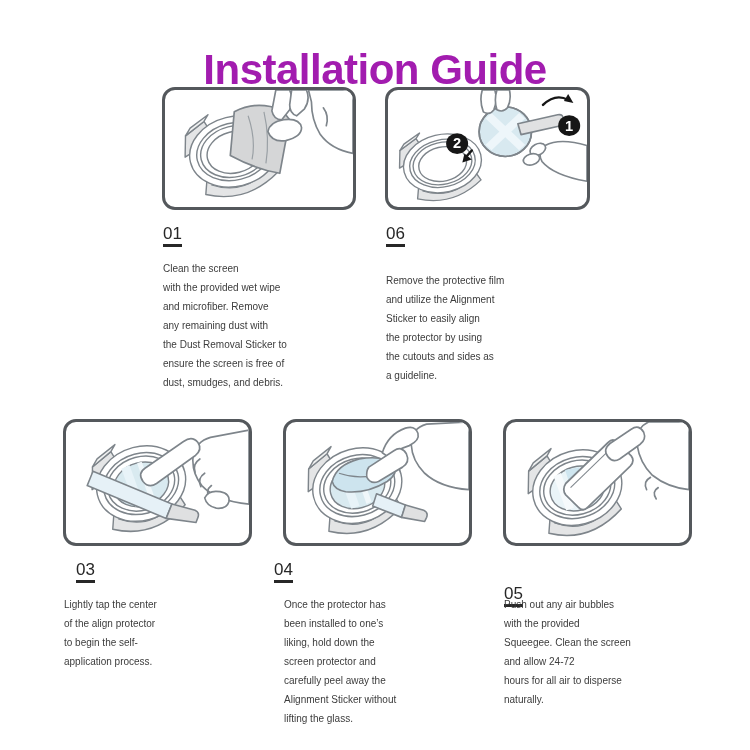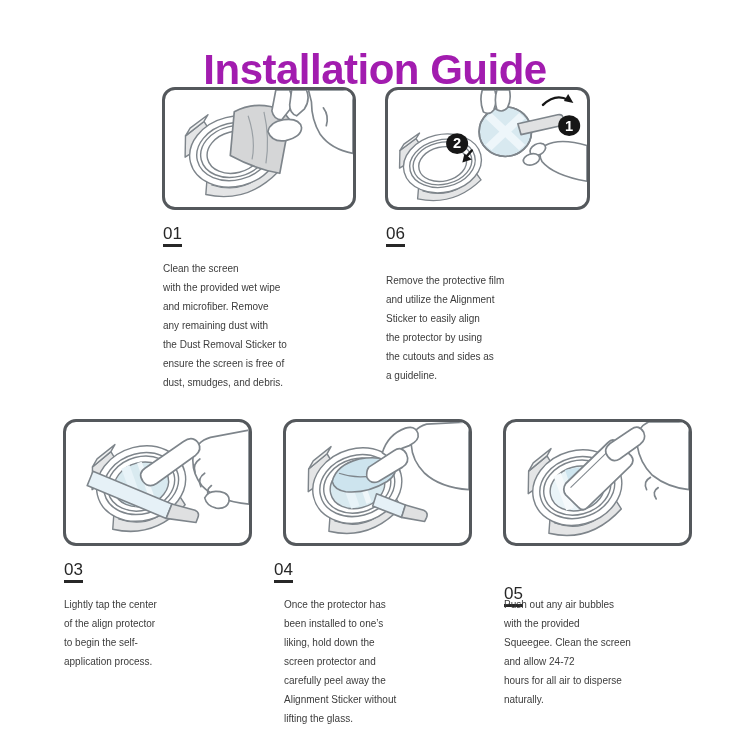--- a/index.html
+++ b/index.html
@@ -19,21 +19,21 @@
   .i1 { left:162px; top:87px;  width:194px; height:123px; }
   .i2 { left:385px; top:87px;  width:205px; height:123px; }
   .i3 { left:63px;  top:419px; width:189px; height:127px; }
   .i4 { left:283px; top:419px; width:189px; height:127px; }
   .i5 { left:503px; top:419px; width:189px; height:127px; }
   .step-num {
     position:absolute; font-size:17px; font-weight:400; color:#272727;
     border-bottom:3px solid #272727; padding-bottom:2px; line-height:1;
   }
   .n1 { left:163px; top:225px; } .n2 { left:386px; top:225px; }
-  .n3 { left:64px;  top:561px; } .n4 { left:274px; top:561px; } .n5 { left:504px; top:561px;margin-top:24px; }
+  .n3 { left:76px;  top:561px; } .n4 { left:274px; top:561px; } .n5 { left:504px; top:561px;margin-top:24px; }
   .step-text {
     position:absolute; margin:0; font-size:10px; line-height:19px;
     color:#3c3c3c; white-space:pre-line;
   }
   .t1 { left:163px; top:259px; width:212px; } .t2 { left:386px; top:259px; width:215px;margin-top:12px; }
   .t3 { left:64px;  top:595px; width:212px; } .t4 { left:284px; top:595px; width:212px; }
   .t5 { left:504px; top:595px; width:218px; }
 </style>
 </head>
 <body>

